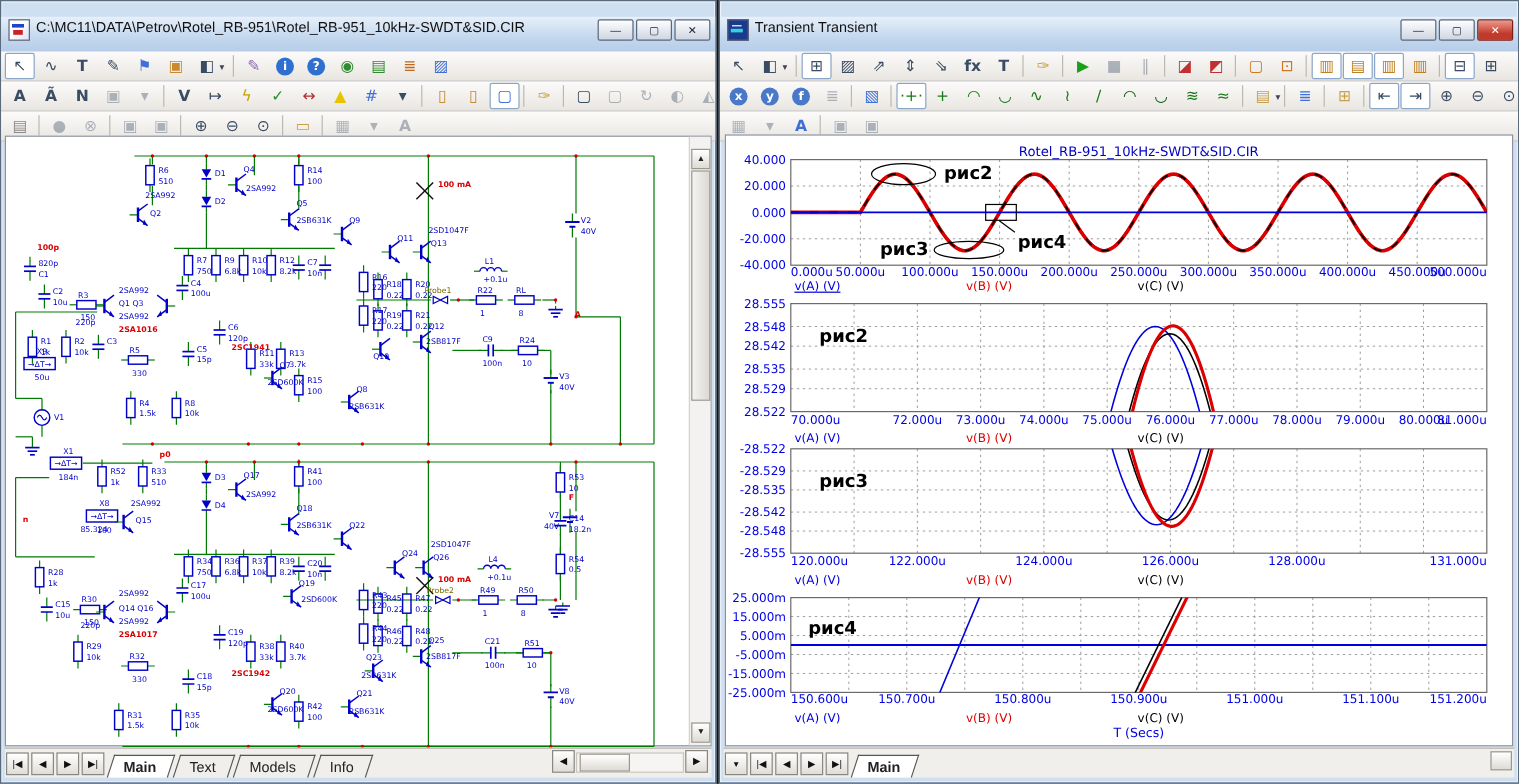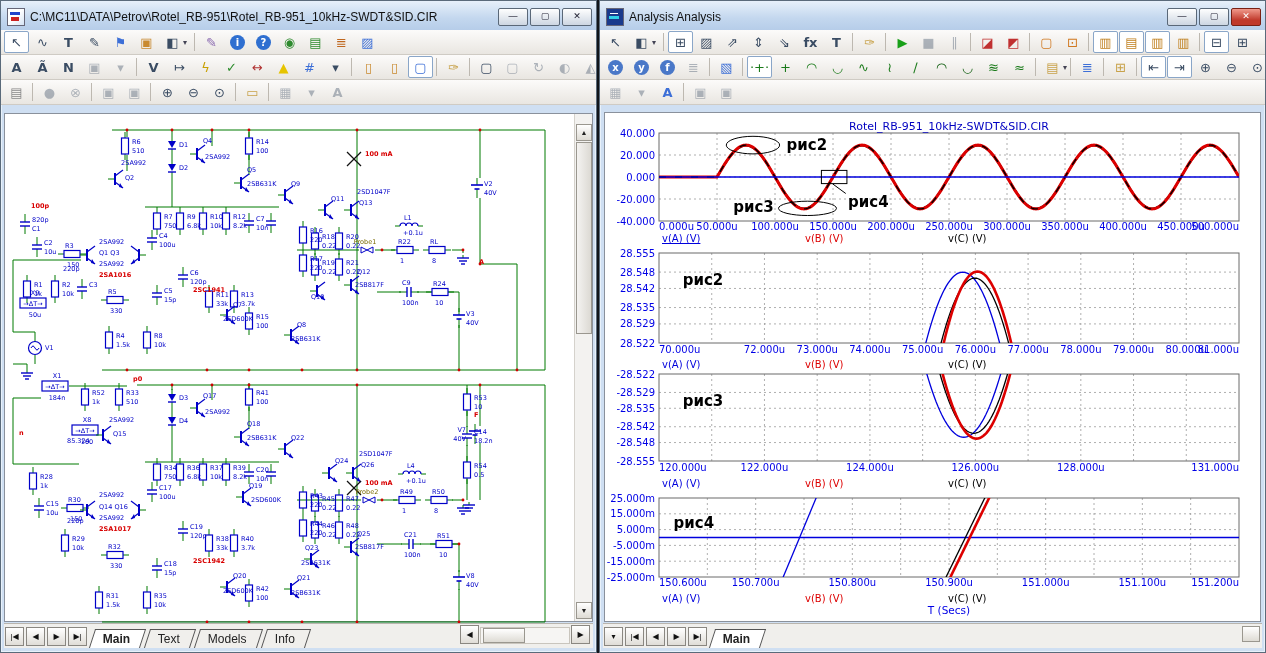--- a/index.html
+++ b/index.html
@@ -1,22 +1,22 @@
 <!DOCTYPE html>
 <html><head>
 <meta charset="utf-8">
 <style>
   html,body{margin:0;padding:0;background:#11151a;width:1266px;height:653px;overflow:hidden;
     font-family:"Liberation Sans","DejaVu Sans",sans-serif;}
   .window{position:absolute;top:0;height:653px;border:1px solid #5a6a7a;background:#cfdff2;
     box-shadow:inset 0 0 0 1px #e8f1fa;box-sizing:border-box;}
   #win-left{left:0;width:597px;}
   #win-right{left:599px;width:667px;}
-  .titlebar{height:27px;display:flex;align-items:center;padding:2px 4px 0 6px;
-    background:linear-gradient(#e7f0fa,#c3d7ee 60%,#b6cde9);}
+  .titlebar{height:27px;display:flex;padding:2px 4px 0 6px;
+    background:linear-gradient(#e7f0fa,#c3d7ee 60%,#b6cde9);margin-top:13px;}
   .titlebar .app-icon{width:16px;height:16px;margin-right:5px;flex:0 0 auto;border:1px solid #667;
     background:linear-gradient(135deg,#fff 0%,#fff 45%,#d6e4f5 100%);position:relative;}
   .titlebar .app-icon:before{content:"";position:absolute;left:2px;top:3px;width:10px;height:3px;background:#2244cc;}
   .titlebar .app-icon:after{content:"";position:absolute;left:3px;top:8px;width:8px;height:4px;background:#cc2222;}
   #win-right .app-icon{background:#1a3a8c;}
   #win-right .app-icon:before{background:#30d0e8;top:7px;}
   #win-right .app-icon:after{background:#fff;height:1px;top:4px;}
   .title-text{font-size:12px;color:#111;white-space:nowrap;overflow:hidden;flex:1;}
   .win-buttons{display:flex;gap:2px;margin-left:6px;}
   .wb{width:28px;height:16px;border:1px solid #5a6878;border-radius:2px;display:flex;align-items:center;
@@ -913,21 +913,21 @@
           <span class="hs-thumb"></span>
         </span>
       <span class="nav-btn">▶</span>
     </span>
   </div>
 </div>
 
 <div class="window" id="win-right">
   <div class="titlebar">
     <span class="app-icon"></span>
-    <span class="title-text">Analysis Analysis</span>
+    <span class="title-text">Transient Transient</span>
     <span class="win-buttons">
       <span class="wb">—</span>
       <span class="wb">▢</span>
       <span class="wb close-active">✕</span>
     </span>
   </div>
   <div class="toolbar" id="rt1">
       <span class="ic">↖</span>
       <span class="ic">◧</span>
       <span class="dd">▾</span>

